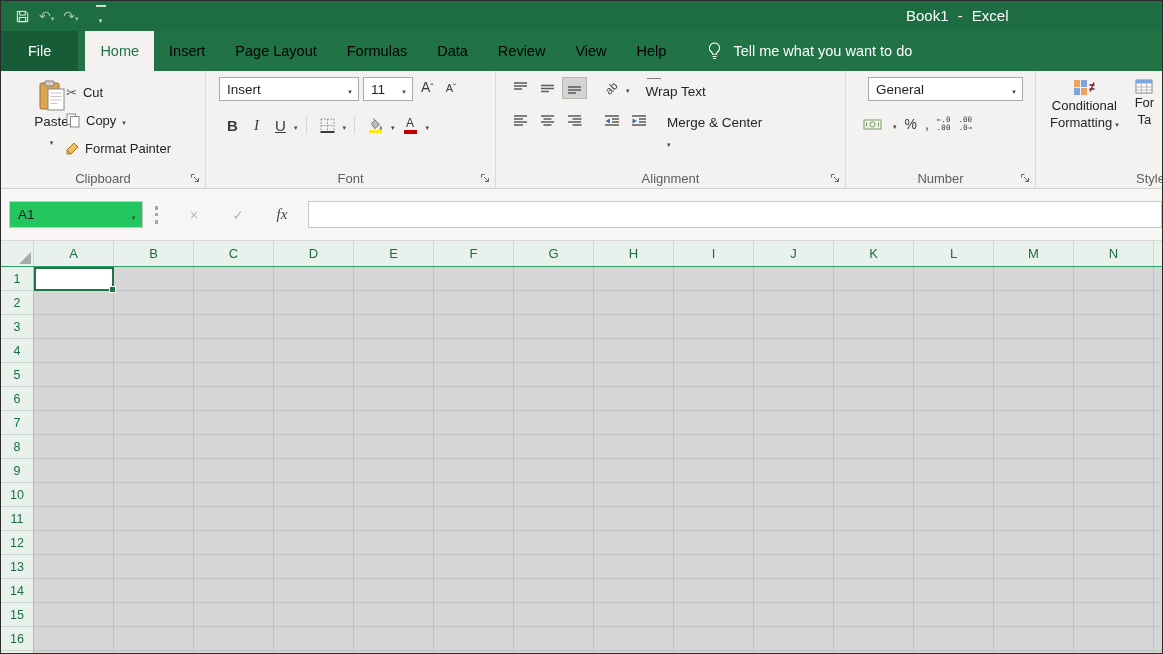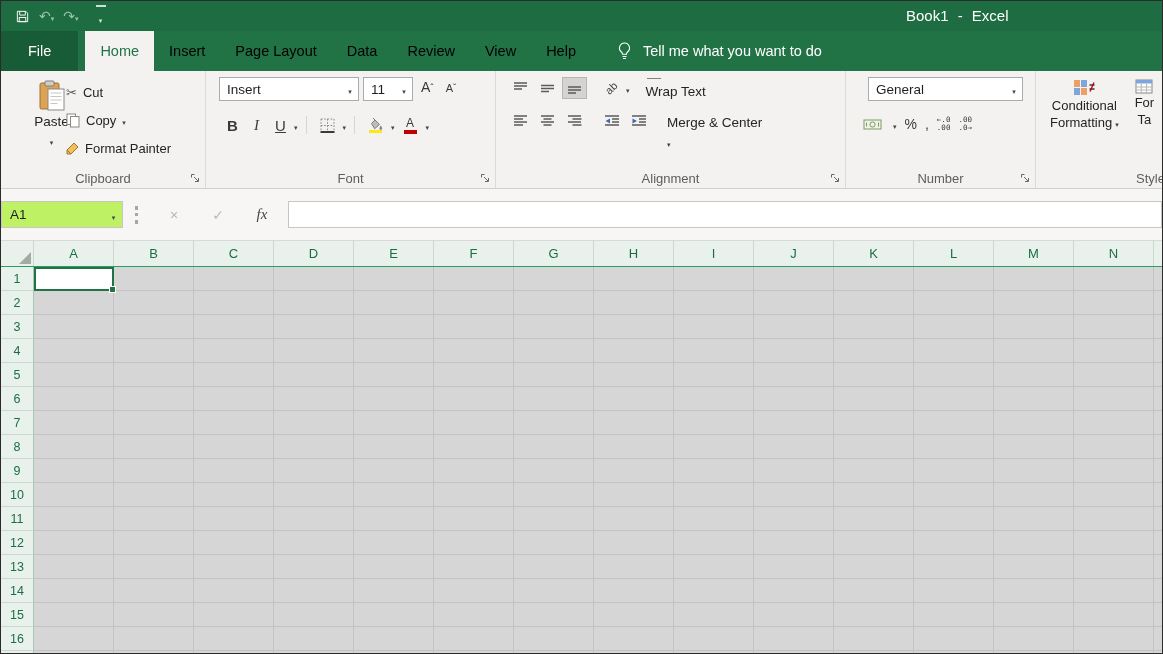--- a/index.html
+++ b/index.html
@@ -88,21 +88,21 @@
 
   
   .g-styles { width:256px; border-right:none; }
   .styles-row { margin:0 0 0 10px; gap:8px; align-items:flex-start; }
   .bigbtn { display:flex; flex-direction:column; align-items:center; font-size:13px; color:#252423; padding:4px 4px 0 4px; line-height:17px; }
   .bigbtn .line2 { display:flex; align-items:center; gap:3px; }
   .g-styles .group-label { text-align:left; padding-left:100px; }
 
   
   .fbar { height:52px; background:#f7f6f5; border-bottom:1px solid #d8d8d8; display:flex; align-items:center; }
-  .namebox { width:122px; height:27px; background:#bef264; border:1px solid #c8c6c4; display:flex; align-items:center; }
+  .namebox { width:134px; height:27px; margin-left:8px; background:#22c55e; border:1px solid #c8c6c4; display:flex; align-items:center; }
   .namebox .val { flex:1; padding-left:8px; font-size:13.5px; color:#1f1f1f; }
   .namebox .dd { width:17px; display:flex; justify-content:center; }
   .gripper { width:3px; height:18px; border-left:3px dotted #a8a6a4; margin:0 14px 0 12px; }
   .fbtn { width:44px; height:27px; display:flex; align-items:center; justify-content:center; font-size:14px; }
   .dim-btn { color:#b8b6b4; }
   .fx { font-family:"Liberation Serif", serif; font-style:italic; font-size:15px; color:#444; }
   .formula-input { flex:1; height:27px; background:#fff; border:1px solid #c8c6c4; margin-left:4px; font-size:13px; padding:0 6px; outline:none; }
 
   
   .sheet { position:absolute; top:240px; left:0; right:0; bottom:0; overflow:hidden; background:#d6d6d6; }
@@ -147,20 +147,21 @@
     </div>
     <div class="win-title">Book1 - Excel</div>
   </div>
 
   <div class="tabbar">
     <div class="file-tab">File</div>
     <div class="tab-items">
         <div class="tab active">Home</div>
         <div class="tab">Insert</div>
         <div class="tab">Page Layout</div>
+        <div class="tab">Formulas</div>
         <div class="tab">Data</div>
         <div class="tab">Review</div>
         <div class="tab">View</div>
         <div class="tab">Help</div>
       </div>
     <div class="tellme">
       <svg width="15" height="18" viewBox="0 0 14 18">
           <path d="M7 1a5 5 0 0 1 3 9c-.7.6-1 1.4-1 2.2H5c0-.8-.3-1.6-1-2.2A5 5 0 0 1 7 1z" fill="none" stroke="#fff" stroke-width="1.1"></path>
           <path d="M5 14.5h4M5.5 16.5h3" stroke="#fff" stroke-width="1.1"></path>
         </svg>

